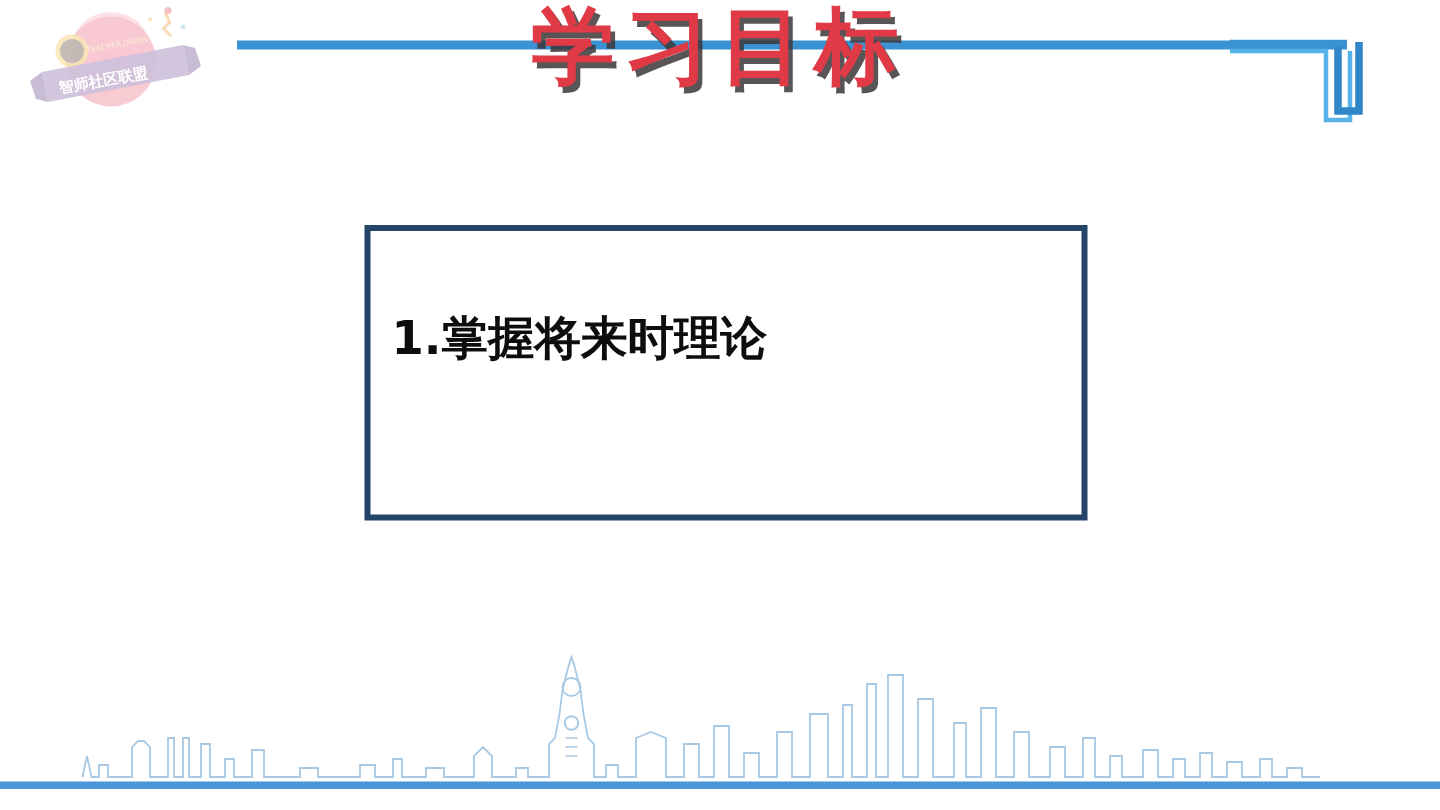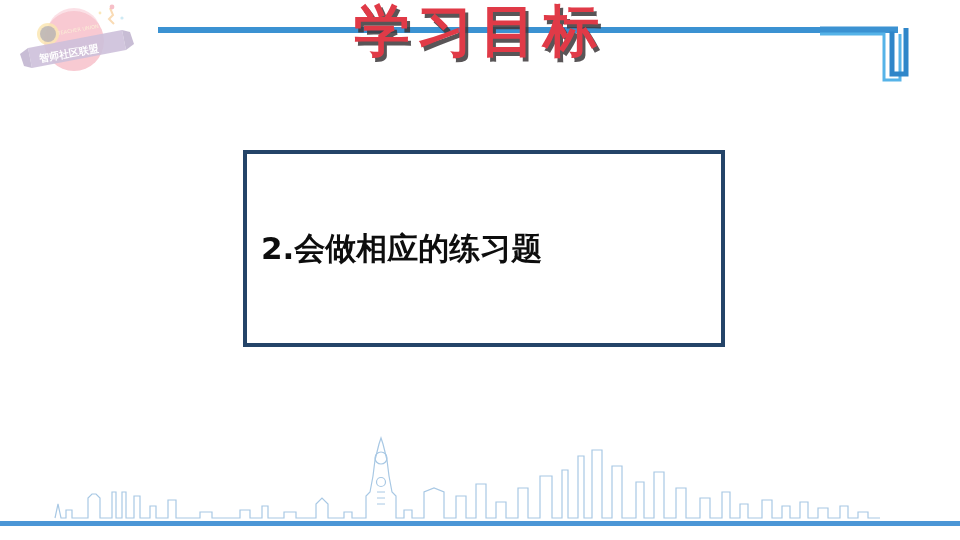--- a/index.html
+++ b/index.html
@@ -141,21 +141,21 @@
 
       <path d="M72,10 L72,56 L86,56 L86,10" stroke="#2f86c9" stroke-width="5" fill="none"></path>
 
       <path d="M0,11 L78,11" stroke="#3b92d2" stroke-width="5" fill="none"></path>
     </svg>
   </div>
 
   <div class="title">学习目标</div>
 
   <div class="objective-box">
-    <div class="objective-item">2.会做相应的练习题</div>
+    <div class="objective-item first">1.掌握将来时理论</div>
   </div>
 
   <div class="skyline">
     <svg viewBox="0 0 960 100" width="960" height="100" preserveAspectRatio="none" aria-hidden="true">
       <path fill="none" stroke="#a8c8e4" stroke-width="1.2" d="M55,92 L58,78 L61,92 L66,92 L66,84 L72,84 L72,92 L88,92 L88,72 L92,68 L96,68 L100,72
                L100,92 L112,92 L112,66 L116,66 L116,92 L122,92 L122,66 L126,66 L126,92 L134,92
                L134,70 L140,70 L140,92 L150,92 L150,80 L156,80 L156,92 L168,92 L168,74 L176,74
                L176,92 L200,92 L200,86 L212,86 L212,92 L240,92 L240,84 L250,84 L250,92 L262,92
                L262,80 L268,80 L268,92 L284,92 L284,86 L296,86 L296,92 L316,92 L316,78 L322,72
                L328,78 L328,92 L344,92 L344,86 L352,86 L352,92 L366,92 L366,70 L370,66 L373,50

